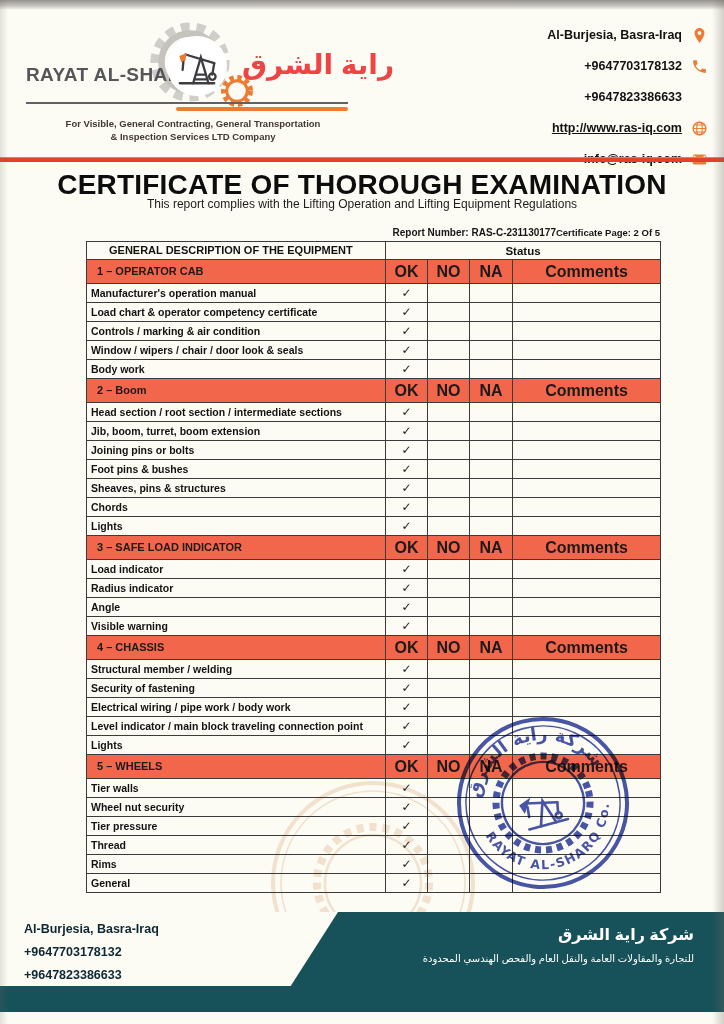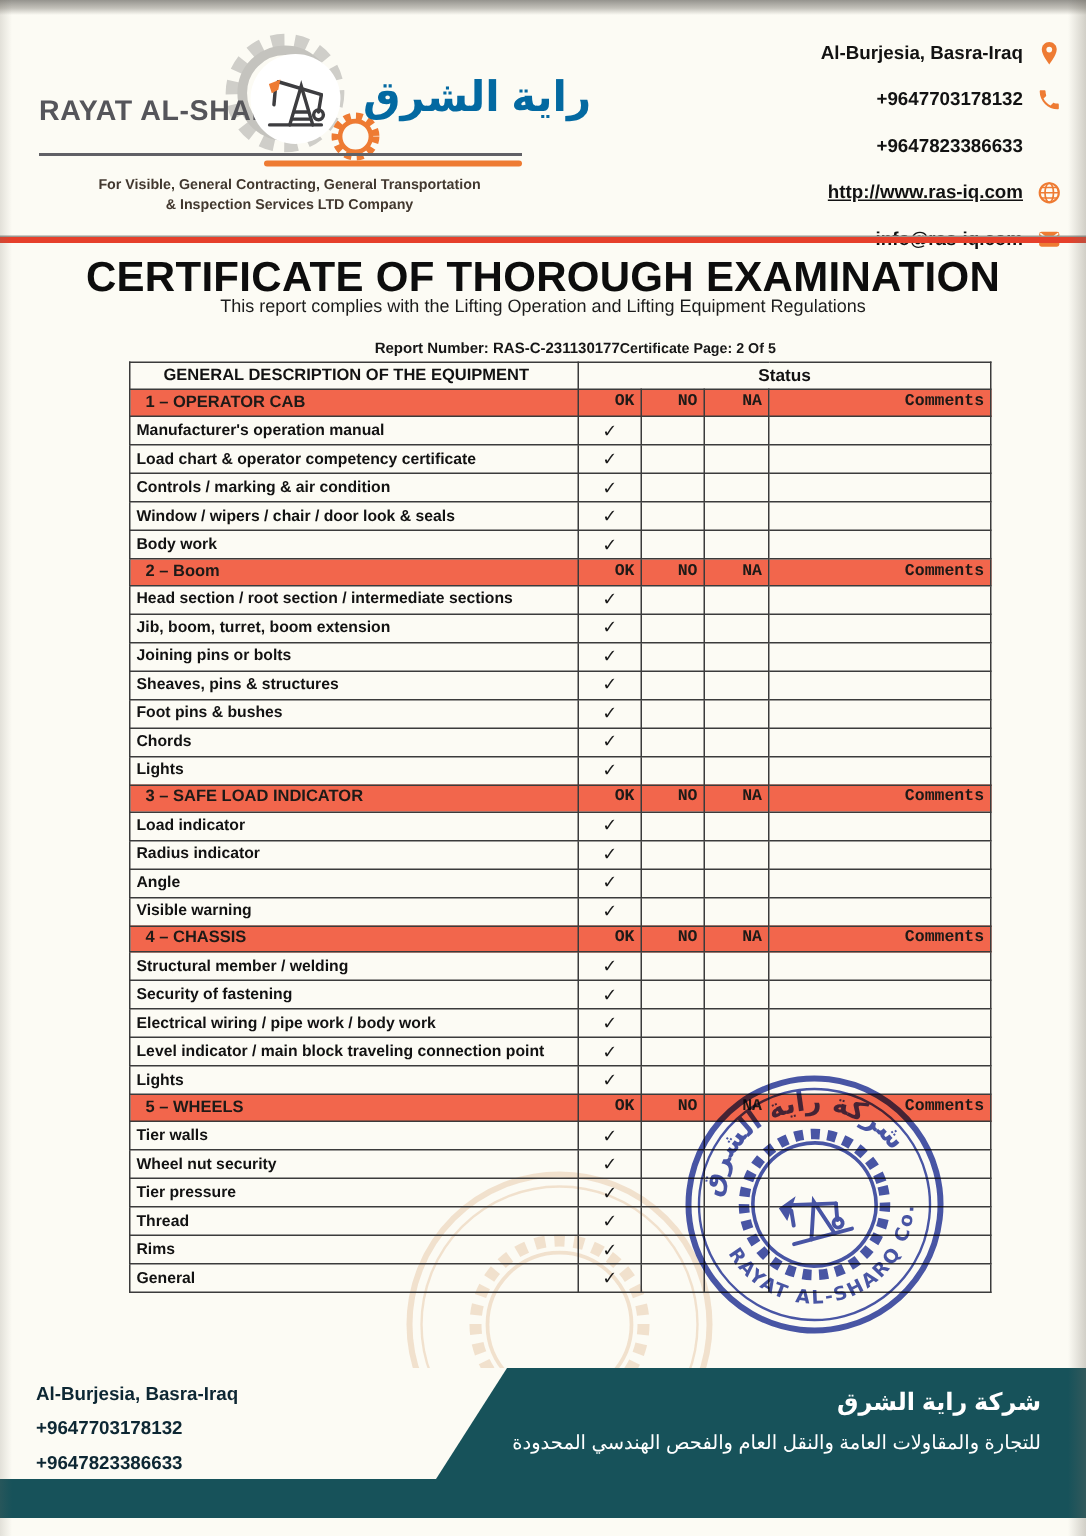--- a/index.html
+++ b/index.html
@@ -17,21 +17,21 @@
 
   
   .logo-block { position:absolute; left:26px; top:22px; width:334px; height:130px; }
   .gear-big { position:absolute; left:118px; top:-6px; }
   .gear-small { position:absolute; left:192px; top:50px; }
   .brand-en { position:absolute; left:0; top:42px; font-size:19px; font-weight:700;
     color:#55555a; letter-spacing:.4px; white-space:nowrap; }
   .derrick-circle { position:absolute; left:141px; top:14px; width:60px; height:60px;
     background:#ffffff; border-radius:50%; display:flex; align-items:center; justify-content:center; }
   .brand-ar { position:absolute; left:216px; top:26px; font-size:28px; font-weight:700;
-    color:#0369a1; white-space:nowrap; }
+    color:#ef4444; white-space:nowrap; }
   .rule-dark { position:absolute; left:0; top:80px; width:322px; height:2px; background:#606065; }
   .rule-orange { position:absolute; left:150px; top:85px; width:172px; height:4px;
     background:#ee7b33; border-radius:3px; }
   .tagline { position:absolute; left:0; top:95px; width:334px; text-align:center;
     font-size:9.5px; font-weight:700; color:#42382f; line-height:13px; }
 
   .contacts { position:absolute; top:26px; right:16px; display:flex; flex-direction:column; gap:13px; }
   .contact-row { display:flex; align-items:center; justify-content:flex-end; gap:9px; height:18px; }
   .contact-row .txt { font-size:12.5px; font-weight:700; color:#121212; white-space:nowrap; }
   .contact-row .txt.url { text-decoration:underline; }
@@ -39,54 +39,54 @@
 
   .red-line { position:absolute; left:0; top:158px; width:724px; height:4px;
     background:#e6402b; box-shadow:0 -1px 0 #9a9a94; }
 
   .doc-title { position:absolute; left:0; top:169px; width:724px; text-align:center;
     font-size:28px; font-weight:700; color:#0d0d0d; letter-spacing:.2px; }
   .doc-subtitle { position:absolute; left:0; top:197px; width:724px; text-align:center;
     font-size:12px; color:#1c1c1c; }
 
   .report-row { position:absolute; left:88px; top:227px; width:572px;
-    display:flex; justify-content:center; align-items:flex-end;padding-left:19px; }
+    display:flex; justify-content:flex-end; align-items:flex-end;padding-left:19px; }
   .report-left { font-size:10px; font-weight:700; color:#161616; }
   .report-right { font-size:9.5px; font-weight:700; color:#161616; }
 
   
   .table-wrap { position:absolute; left:86px; top:241px; width:574px; z-index:5; }
   table { width:100%; border-collapse:collapse; table-layout:fixed; }
   th, td { border:1px solid #3b3b3b; padding:1.5px 4px; height:15px;
     font-size:10.5px; font-weight:700; color:#121212; line-height:1.25; vertical-align:middle; }
   th.desc-head { text-align:left; font-size:11px; background:#fcfbf4;padding-left:22px; }
   th.status-head { text-align:center; font-size:11.5px; background:#fcfbf4; }
   .section-row td { background:#f2664c; color:#1e1a17; }
   td.sec-title { text-align:left; font-size:11px;padding-left:10px; }
-  td.sec-col { text-align:right; font-size:11px;font-family:Liberation Mono, monospace; }
+  td.sec-col { text-align:center; font-size:16px; }
   td.item-label { text-align:left; }
   td.mark { text-align:center; font-size:12px; font-weight:400; color:#1a1a1a; }
   td.comment { text-align:center; }
 
   
   .stamp { position:absolute; left:453px; top:713px; width:180px; height:180px;
     transform:rotate(-15deg); opacity:.86; mix-blend-mode:multiply; z-index:20; }
   .watermark { position:absolute; left:266px; top:776px; width:214px; height:214px;
     opacity:.9; mix-blend-mode:multiply; z-index:2; }
 
   
   .teal-band { position:absolute; left:0; top:912px; width:724px; height:100px;
     background:#17525a; z-index:10; }
   .white-notch { position:absolute; left:0; top:912px; width:338px; height:74px;
     background:#fcfbf4; clip-path:polygon(0 0, 100% 0, 86% 100%, 0 100%); z-index:11; }
   .footer-contact { position:absolute; left:24px; top:918px; z-index:12;
     font-size:12.5px; font-weight:700; color:#0d2733; line-height:23px; }
   .footer-ar { position:absolute; right:30px; top:925px; z-index:12; text-align:right; color:#ffffff; }
   .footer-ar .l1 { font-size:16px; font-weight:700; margin-bottom:9px; }
-  .footer-ar .l2 { font-size:13px; }
+  .footer-ar .l2 { font-size:10px; }
 </style>
 </head>
 <body>
 
 <div class="page">
 
   <div class="scan-top"></div>
   <div class="scan-right"></div>
   <div class="scan-left"></div>
 
@@ -261,28 +261,28 @@
             <td class="comment"></td>
           </tr>
           <tr class="item-row">
             <td class="item-label">Joining pins or bolts</td>
             <td class="mark">✓</td>
             <td class="mark"></td>
             <td class="mark"></td>
             <td class="comment"></td>
           </tr>
           <tr class="item-row">
+            <td class="item-label">Foot pins &amp; bushes</td>
+            <td class="mark">✓</td>
+            <td class="mark"></td>
+            <td class="mark"></td>
+            <td class="comment"></td>
+          </tr>
+          <tr class="item-row">
             <td class="item-label">Sheaves, pins &amp; structures</td>
-            <td class="mark">✓</td>
-            <td class="mark"></td>
-            <td class="mark"></td>
-            <td class="comment"></td>
-          </tr>
-          <tr class="item-row">
-            <td class="item-label">Foot pins &amp; bushes</td>
             <td class="mark">✓</td>
             <td class="mark"></td>
             <td class="mark"></td>
             <td class="comment"></td>
           </tr>
           <tr class="item-row">
             <td class="item-label">Chords</td>
             <td class="mark">✓</td>
             <td class="mark"></td>
             <td class="mark"></td>

